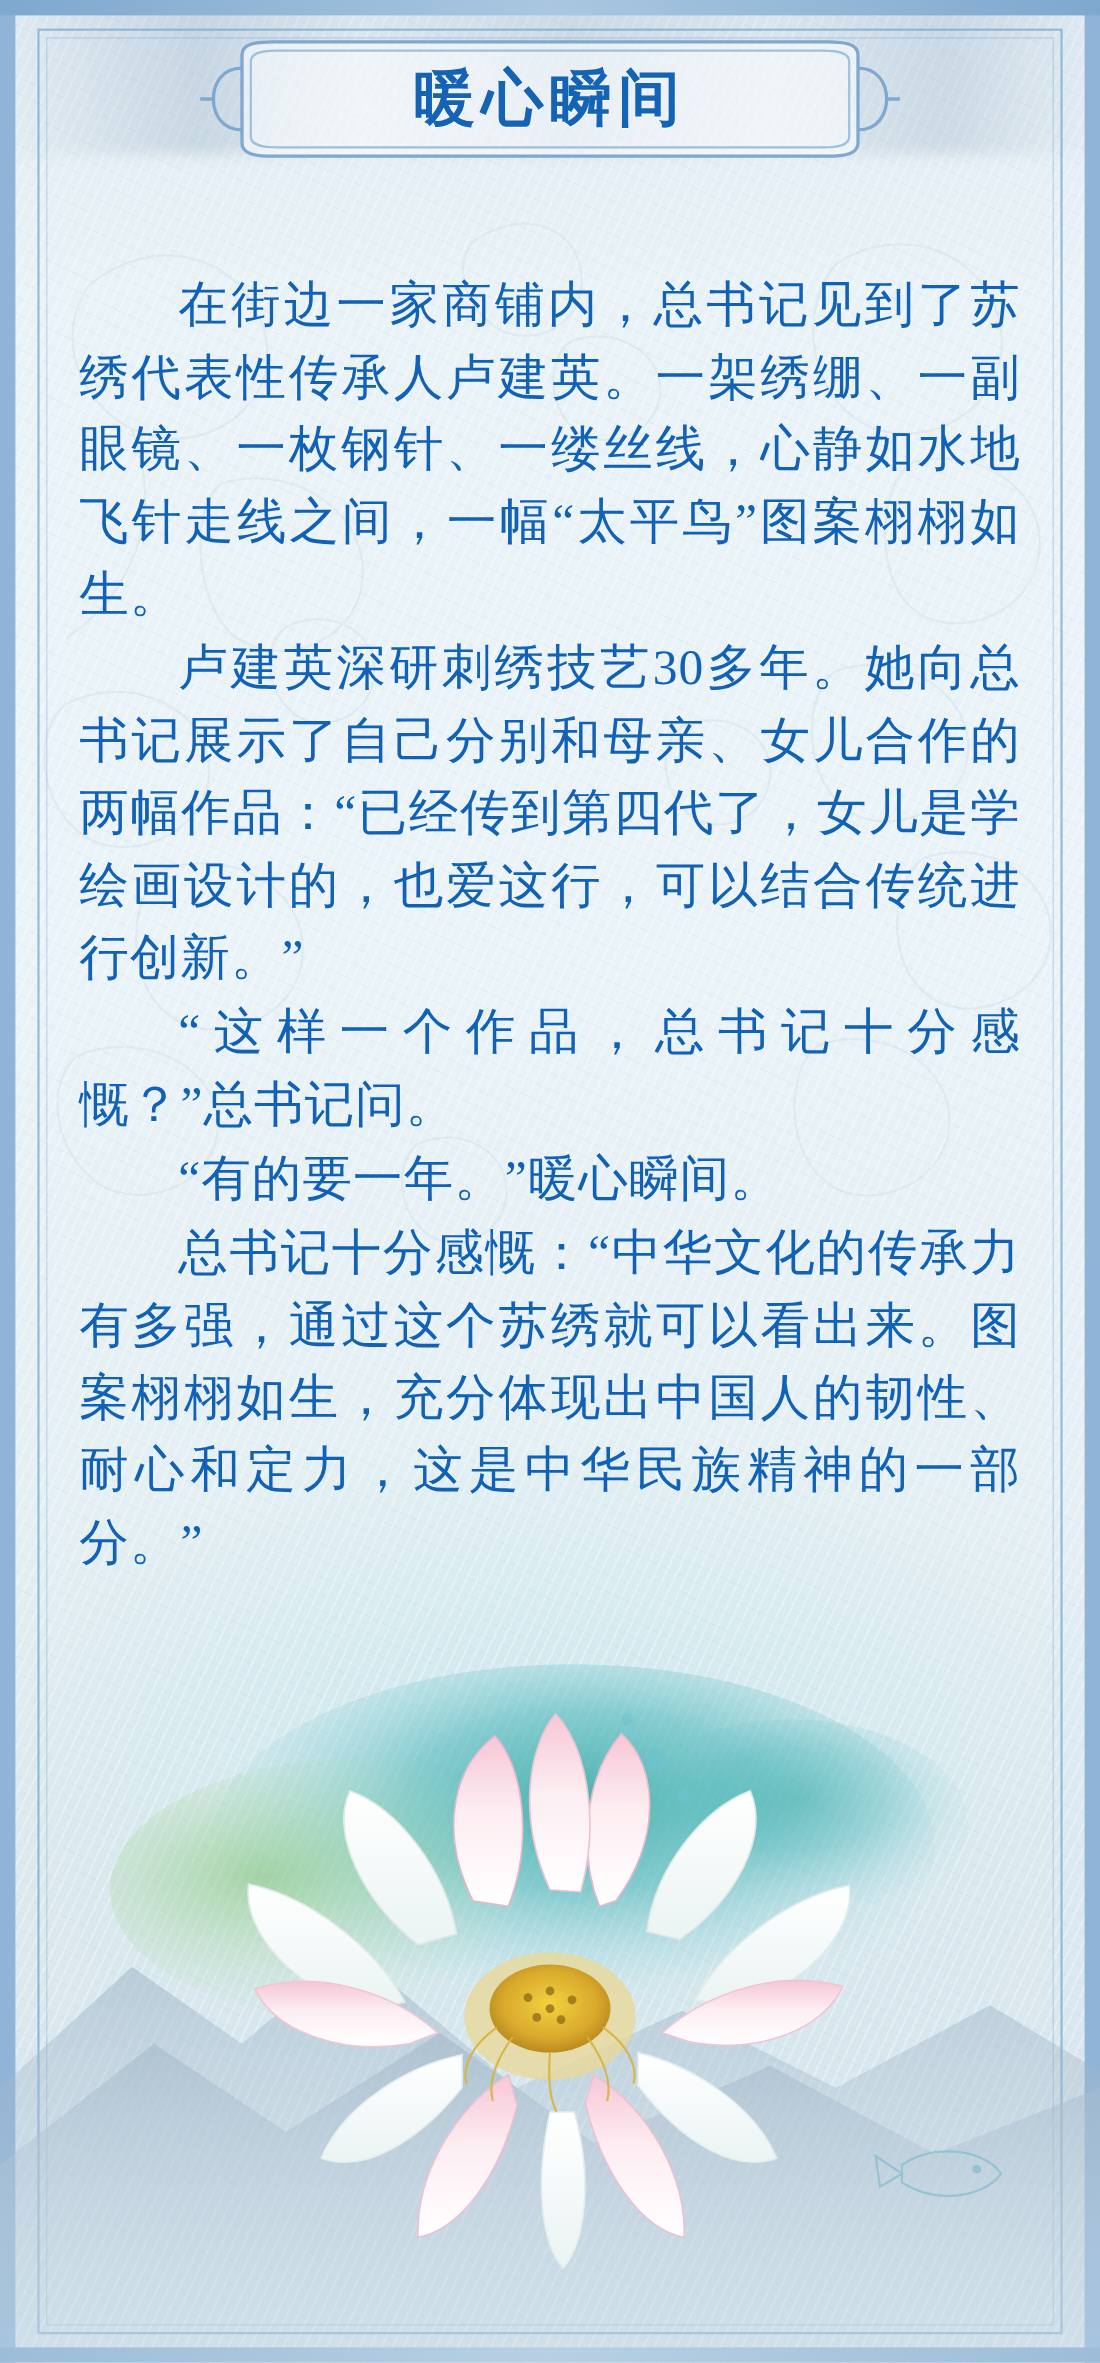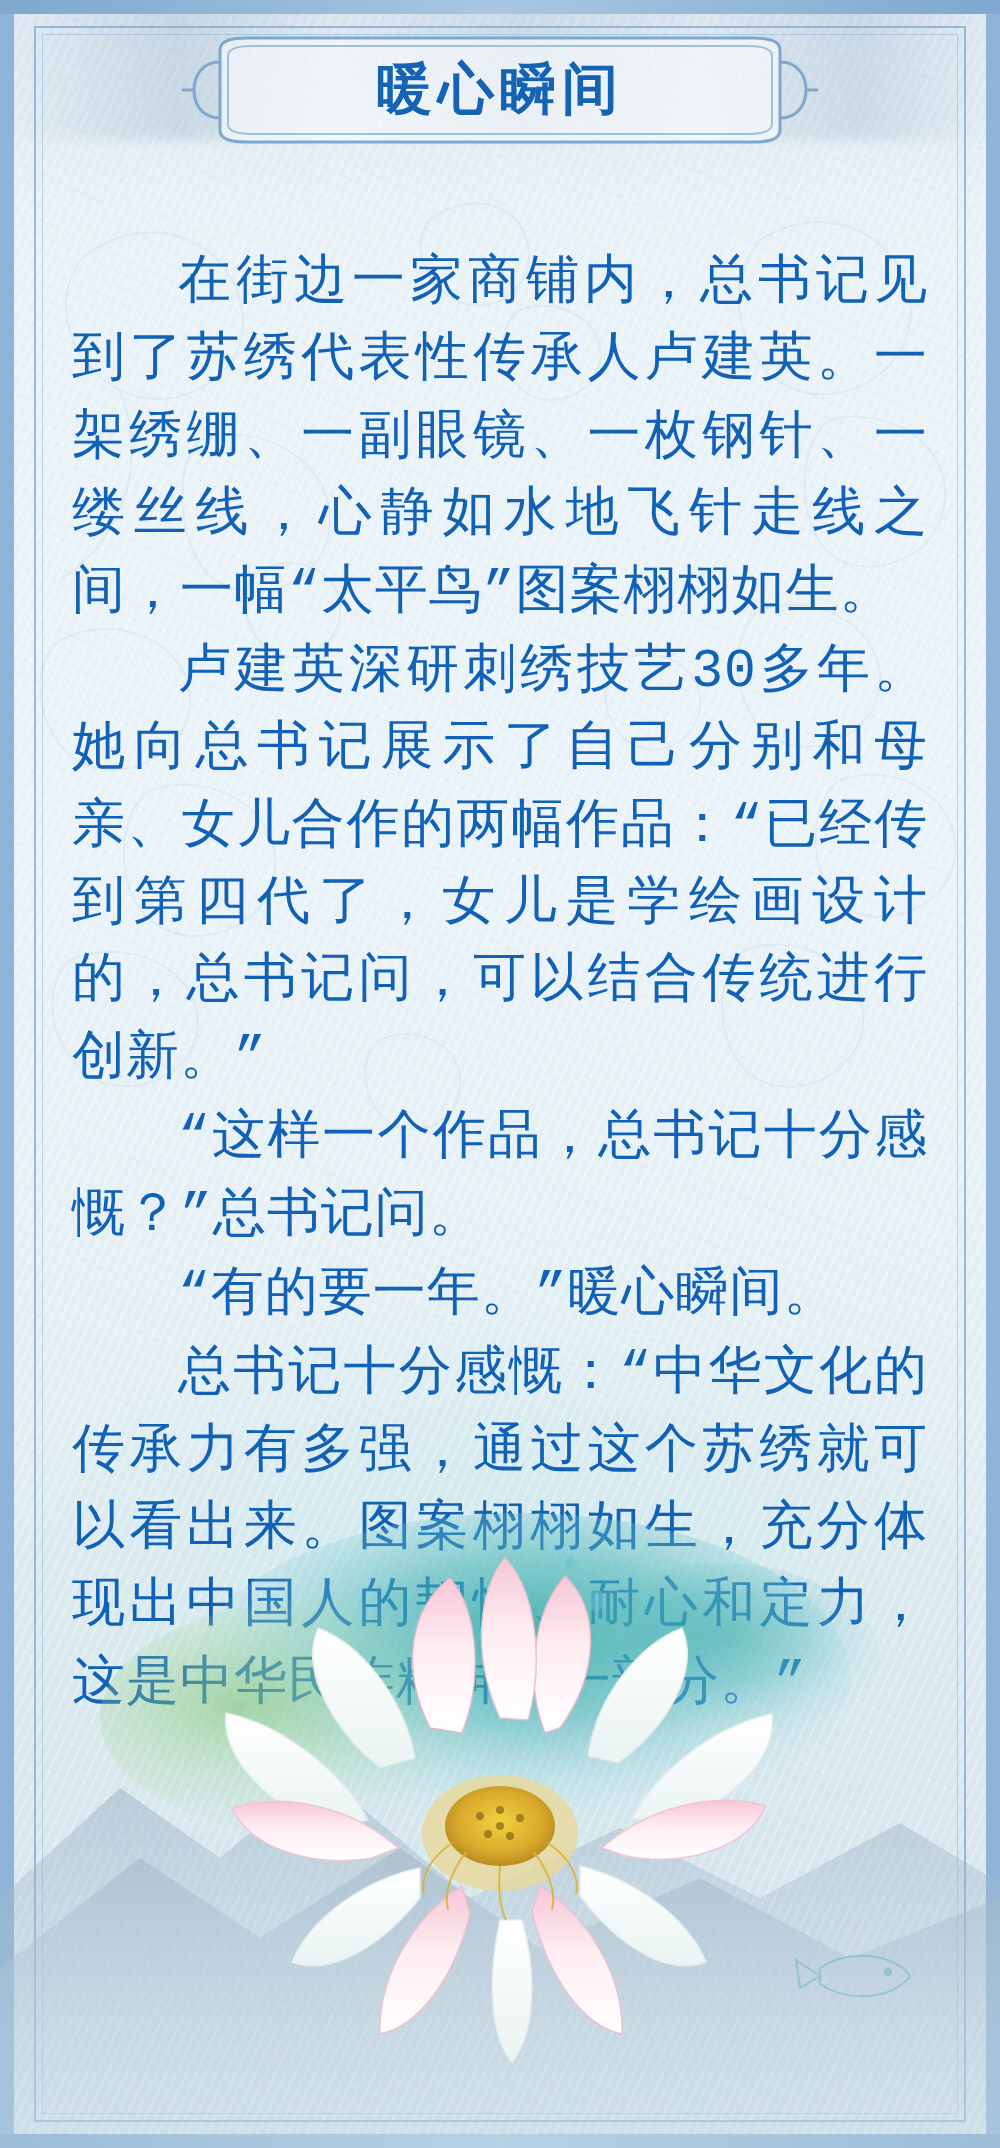--- a/index.html
+++ b/index.html
@@ -105,23 +105,23 @@
     color: #1463b4;
     text-shadow: 0 1px 0 rgba(255,255,255,0.9);
   }
 
   
   .article {
     position: absolute;
     left: 72px;
     right: 72px;
     top: 245px;
-    font-family: Liberation Mono, monospace;
+    font-family: Liberation Serif, serif;
     color: #1161b6;
-    font-size: 53px;
+    font-size: 45px;
     line-height: 1.46;
     letter-spacing: 1px;
     text-align: justify;
     text-justify: inter-character;
   }
   .article p {
     margin: 0 0 2px 0;
     text-indent: 2em;
   }
 
@@ -172,21 +172,21 @@
       <path d="M40 26 C22 26, 14 40, 14 54 C14 68, 22 82, 40 82" fill="none" stroke="#7ea8cf" stroke-width="3"></path>
       <path d="M600 26 C618 26, 626 40, 626 54 C626 68, 618 82, 600 82" fill="none" stroke="#7ea8cf" stroke-width="3"></path>
       <path d="M14 54 L2 54" stroke="#7ea8cf" stroke-width="3"></path>
       <path d="M626 54 L638 54" stroke="#7ea8cf" stroke-width="3"></path>
     </svg>
     <div class="title-text">暖心瞬间</div>
   </div>
 
   <div class="article">
     <p>在街边一家商铺内，总书记见到了苏绣代表性传承人卢建英。一架绣绷、一副眼镜、一枚钢针、一缕丝线，心静如水地飞针走线之间，一幅“太平鸟”图案栩栩如生。</p>
-    <p>卢建英深研刺绣技艺30多年。她向总书记展示了自己分别和母亲、女儿合作的两幅作品：“已经传到第四代了，女儿是学绘画设计的，总书记问，可以结合传统进行创新。”</p>
+    <p>卢建英深研刺绣技艺30多年。她向总书记展示了自己分别和母亲、女儿合作的两幅作品：“已经传到第四代了，女儿是学绘画设计的，也爱这行，可以结合传统进行创新。”</p>
     <p>“这样一个作品，总书记十分感慨？”总书记问。</p>
     <p>“有的要一年。”暖心瞬间。</p>
     <p>总书记十分感慨：“中华文化的传承力有多强，通过这个苏绣就可以看出来。图案栩栩如生，充分体现出中国人的韧性、耐心和定力，这是中华民族精神的一部分。”</p>
   </div>
 
   <svg class="bottom-art" viewBox="0 0 1000 720" preserveAspectRatio="none">
     <defs>
       <radialGradient id="tealGlow" cx="52%" cy="38%" r="55%">
         <stop offset="0%" stop-color="#2fa7a0" stop-opacity="0.85"></stop>
         <stop offset="45%" stop-color="#46b3b6" stop-opacity="0.55"></stop>

